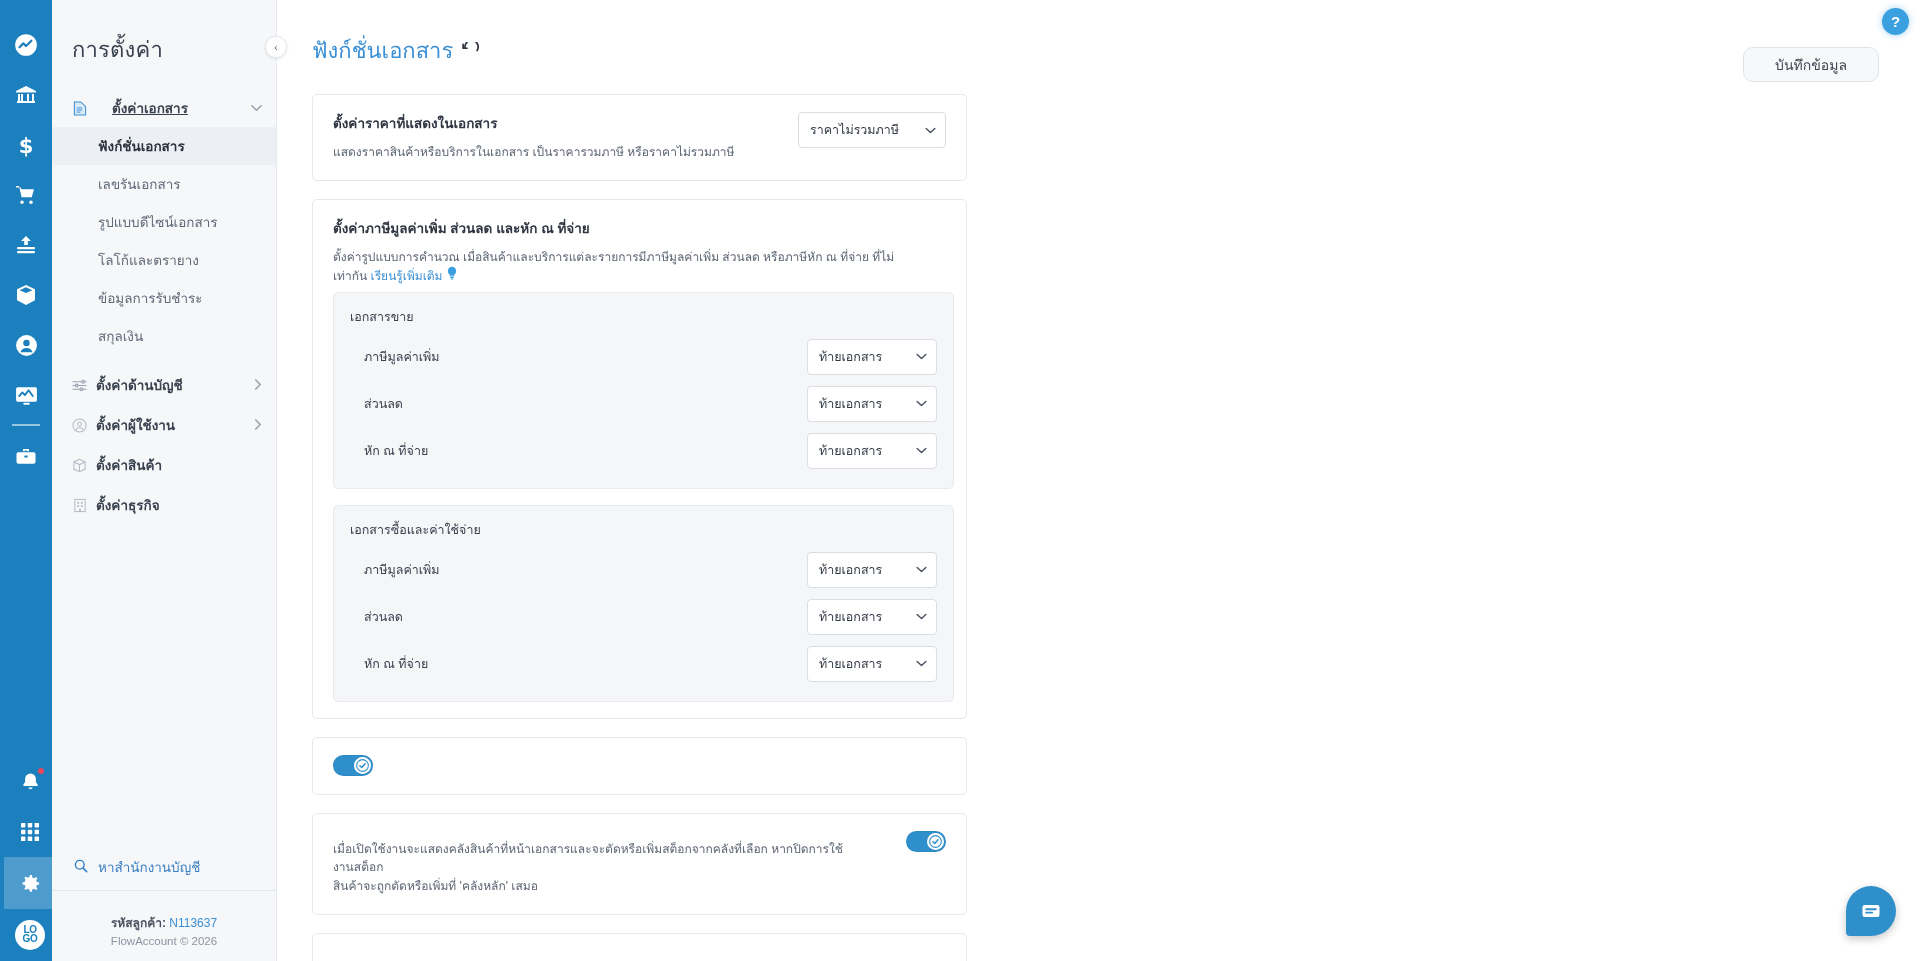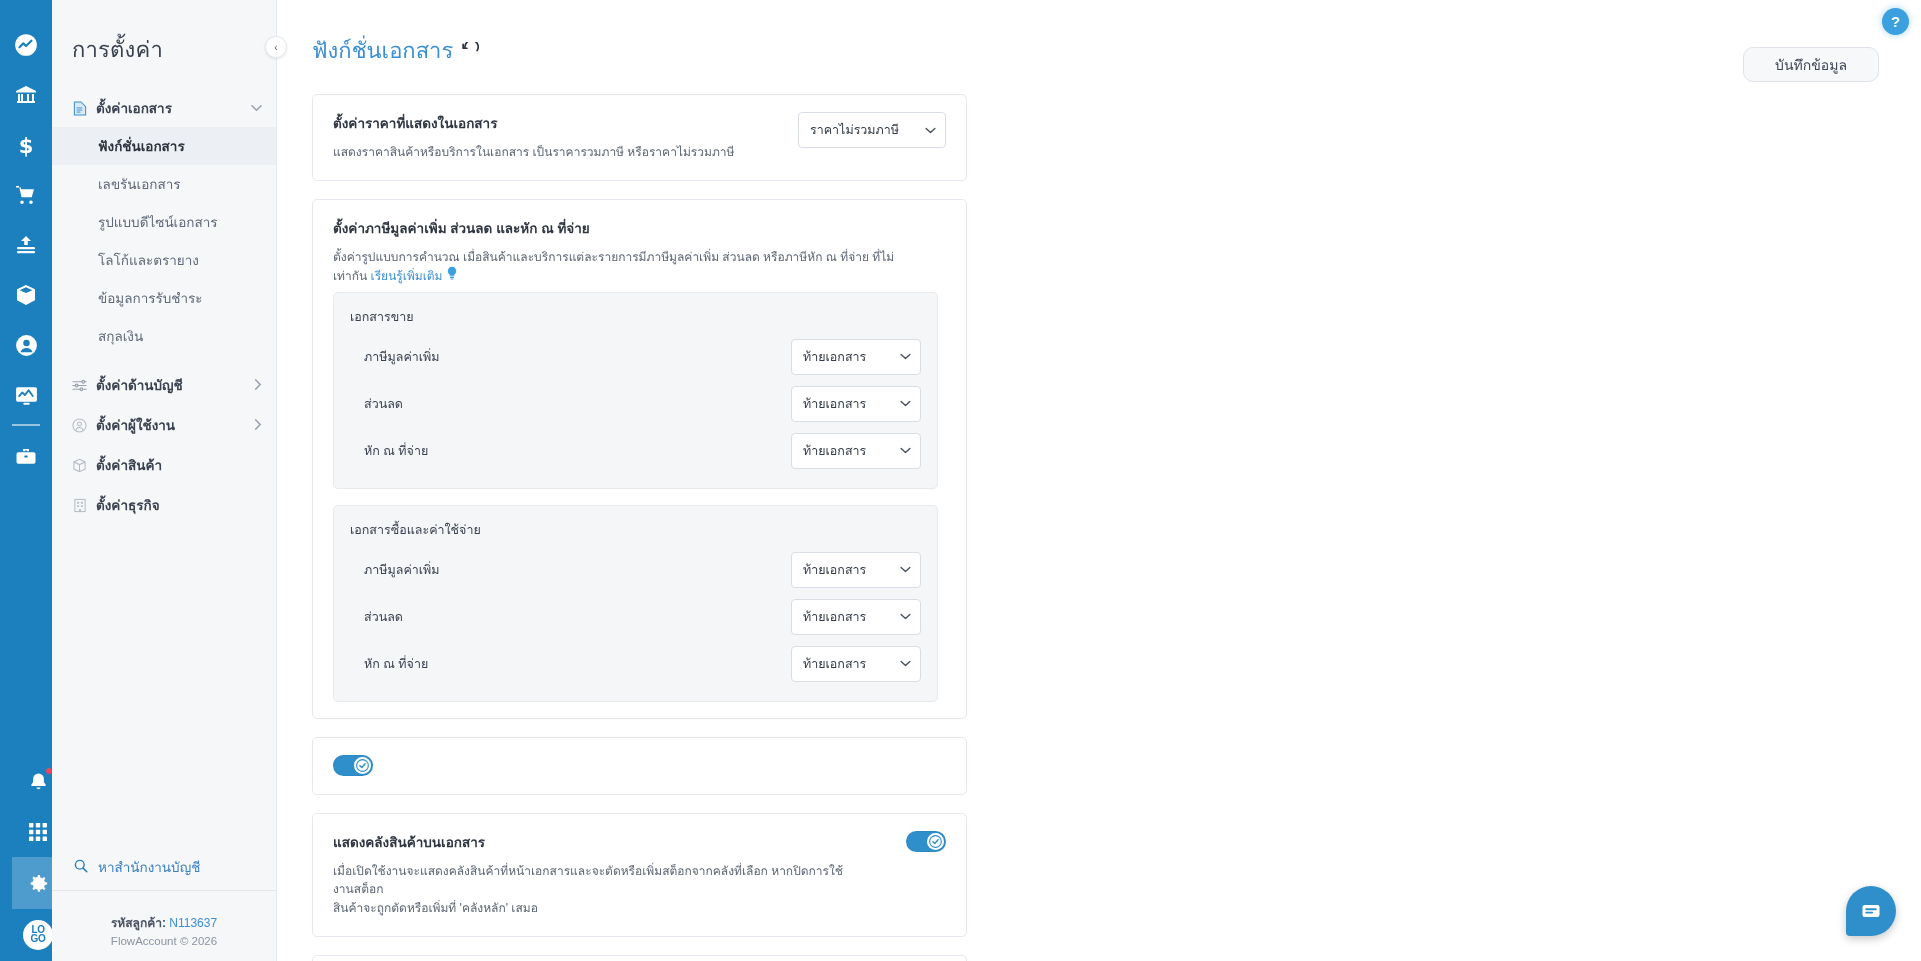--- a/index.html
+++ b/index.html
@@ -21,21 +21,21 @@
     position: relative;
   }
   .rail-top { padding-top: 20px; display:flex; flex-direction:column; align-items:center; }
   .rail-ico {
     width: 52px; height: 50px;
     display: flex; align-items: center; justify-content: center;
     color: #fff; cursor: pointer;
   }
   .rail-ico svg { display:block; }
   .rail-div { width: 28px; height: 2px; background: rgba(255,255,255,.55); margin: 4px 0 6px 0; }
-  .rail-bottom { position:absolute; bottom:0; left:12px; width:52px; display:flex; flex-direction:column; align-items:center; }
+  .rail-bottom { position:absolute; bottom:0; left:4px; width:52px; display:flex; flex-direction:column; align-items:center; }
   .rail-ico.gear { background:#4d9ccd; height:52px; width:52px; }
   .rail-logo { width:52px; height:52px; display:flex; align-items:center; justify-content:center; background:#1b80bd; }
   .logo-circle {
     width: 30px; height: 30px; border-radius: 50%;
     background: #fff; color: #1b80bd;
     display:flex; align-items:center; justify-content:center;
     flex-direction: column; line-height: .88;
     font-size: 10px; font-weight: 800; letter-spacing: -.4px;
   }
   .bell-wrap { position: relative; }
@@ -51,23 +51,23 @@
     background: #f6f7f9;
     border-right: 1px solid #e6e9ee;
     position: relative;
     display: flex; flex-direction: column;
   }
   .nav-title {
     font-size: 22px; color: #3a4250; font-weight: 400;
     padding: 32px 0 22px 20px; letter-spacing: .2px;
   }
   .nav-group-head {
-    display: flex; align-items: center; gap: 9px;
+    display: flex; align-items: center; gap: 25px;
     padding: 8px 14px 8px 20px; cursor: pointer;
-    font-size: 13.5px; color: #3a4250; font-weight: 700;
+    font-size: 13.5px; color: #3a4250; font-weight: 700; text-decoration: underline;
   }
   .nav-group-head .ng-label { flex: 1; }
   .nav-sub {
     font-size: 13.5px; color: #606a78;
     padding: 8px 14px 8px 46px; cursor: pointer;
   }
   .nav-sub.active { background: #eceff3; color: #2b323d; font-weight: 700; }
   .nav-row {
     display: flex; align-items: center; gap: 9px;
     padding: 9px 14px 9px 20px; cursor: pointer;
@@ -153,21 +153,21 @@
     min-width: 148px; height: 36px;
     border: 1px solid #d9dde4; border-radius: 4px; background:#fff;
     display:flex; align-items:center; justify-content:space-between;
     padding: 0 9px 0 11px; font-size: 12.5px; color:#333b47;
     cursor: pointer; flex: 0 0 auto;
   }
   .select .sv { white-space: nowrap; }
   .select .sc { color:#4a5361; font-size: 10px; margin-left: 12px; }
 
   .subcard {
-    margin: 0 28px 16px 20px;
+    margin: 0 12px 16px 20px;
     background: #f5f6f8; border: 1px solid #e8eaee; border-radius: 5px;
     padding: 14px 16px 16px 16px;
   }
   .subcard:first-of-type { margin-top: 4px; }
   .sub-title { font-size: 12.5px; color:#3a4250; margin-bottom: 9px; }
   .sub-row {
     display:flex; align-items:center; justify-content:space-between;
     padding: 3px 0 3px 14px;
   }
   .sub-row + .sub-row { margin-top: 5px; }
@@ -558,21 +558,20 @@
                   <path d="M4.2 7.2l2 2 3.6-4" stroke="#2f8fcb" stroke-width="1.6" fill="none" stroke-linecap="round" stroke-linejoin="round"></path>
                 </svg>
             </span>
           </div>
         </div>
       </div>
 
       <div class="card">
         <div class="card-pad row-flex">
           <div class="rtext">
-            <div class="card-title">แสดงคลังสินค้าบนเอกสาร</div>
             <div class="card-desc">
               <span>เมื่อเปิดใช้งานจะแสดงคลังสินค้าที่หน้าเอกสารและจะตัดหรือเพิ่มสต็อกจากคลังที่เลือก หากปิดการใช้งานสต็อก</span><br>
               <span>สินค้าจะถูกตัดหรือเพิ่มที่ 'คลังหลัก' เสมอ</span>
             </div>
           </div>
           <div class="toggle">
             <span class="knob">
               <svg width="13" height="13" viewBox="0 0 14 14">
                   <circle cx="7" cy="7" r="6.3" fill="none" stroke="#2f8fcb" stroke-width="1.2"></circle>
                   <path d="M4.2 7.2l2 2 3.6-4" stroke="#2f8fcb" stroke-width="1.6" fill="none" stroke-linecap="round" stroke-linejoin="round"></path>

